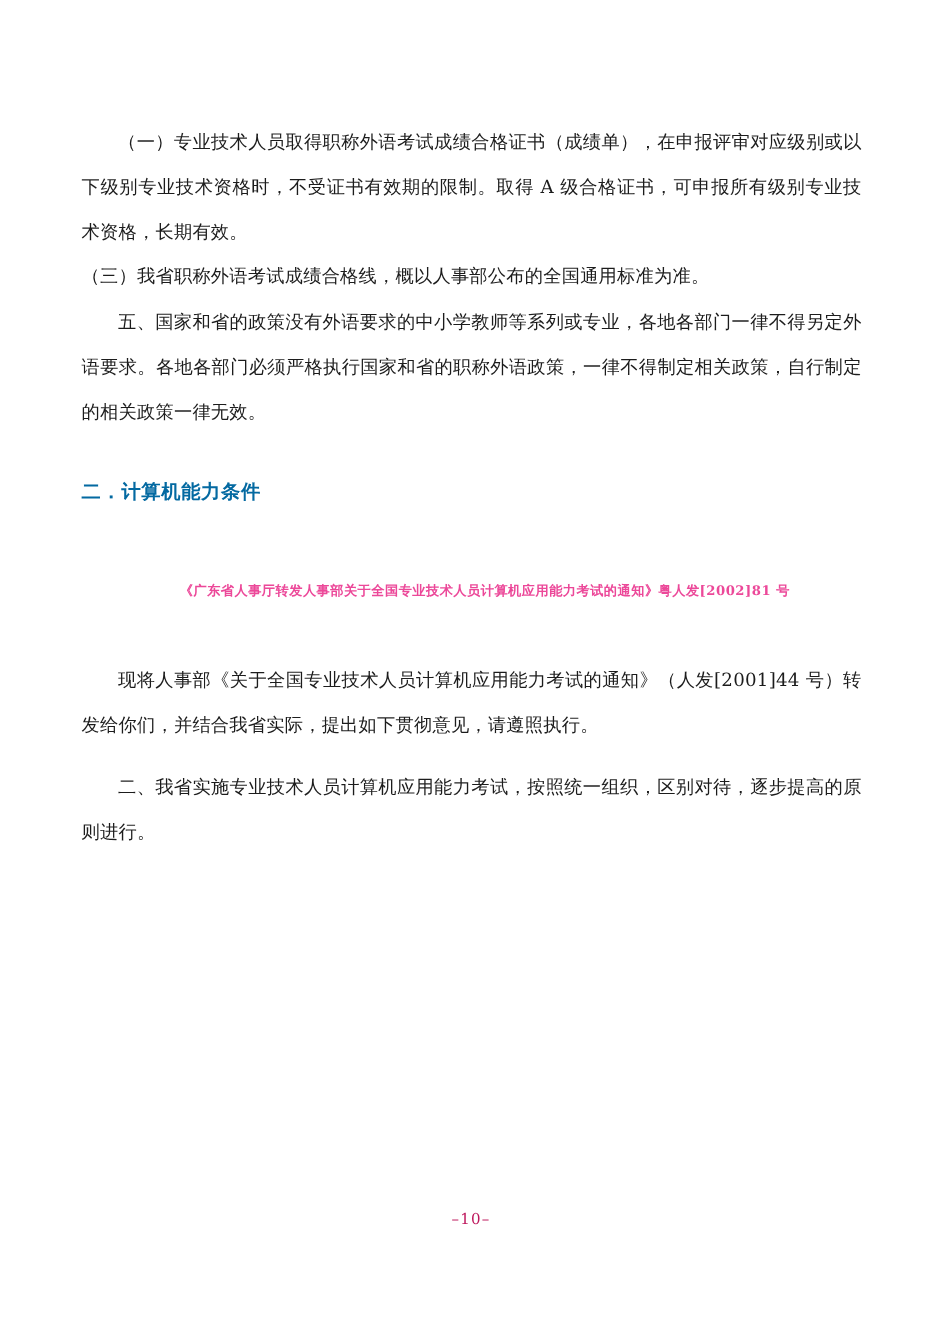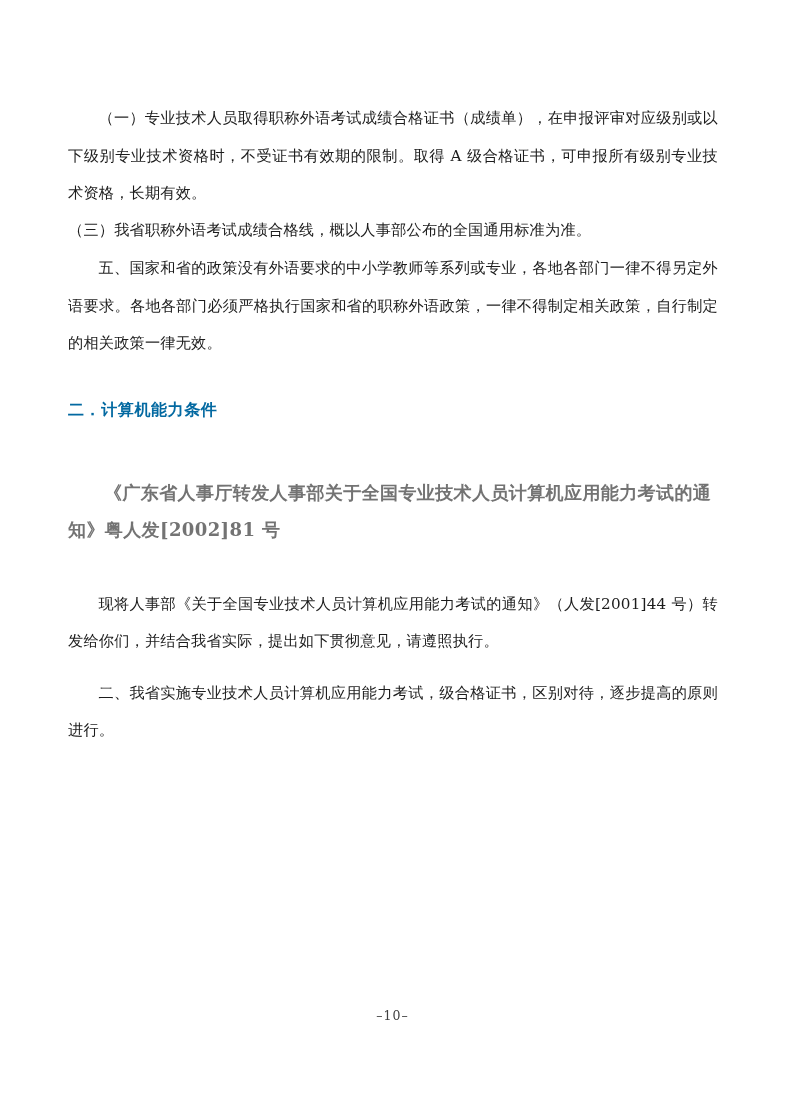--- a/index.html
+++ b/index.html
@@ -41,40 +41,41 @@
   .heading {
     margin: 0;
     font-size: 16px;
     line-height: 37px;
     font-weight: bold;
     letter-spacing: 0.6px;
     color: #0369a1;
   }
   .heading-sub {
     margin: 0;
-    font-size: 18px;
+    font-size: 11px;
     line-height: 37px;
     font-weight: bold;
     text-indent: 2em;
     letter-spacing: 0.4px;
-    color: #737373;
+    color: #ec4899;
+    text-align: center;
   }
   .gap-sm { height: 14px; }
   .gap-md { height: 28px; }
   .gap-lg { height: 38px; }
   .gap-xl { height: 46px; }
   .footer {
     position: absolute;
     left: 0;
     top: 1008px;
     width: 785px;
     text-align: center;
     font-size: 12.5px;
     letter-spacing: 1px;
-    color: #404040;
+    color: #be185d;
     font-family: "DejaVu Serif", "Liberation Serif", serif;
   }
 </style>
 </head>
 <body>
 
 <div class="page">
   <div class="content">
 
     <p class="indent">（一）专业技术人员取得职称外语考试成绩合格证书（成绩单），在申报评审对应级别或以下级别专业技术资格时，不受证书有效期的限制。取得 A 级合格证书，可申报所有级别专业技术资格，长期有效。</p>
@@ -92,18 +93,18 @@
 
     <div class="heading-sub">《广东省人事厅转发人事部关于全国专业技术人员计算机应用能力考试的通知》粤人发[2002]81 号</div>
 
     <div class="gap-lg"></div>
 
     <p class="indent">现将人事部《关于全国专业技术人员计算机应用能力考试的通知》（人发[2001]44 号）转发给你们，并结合我省实际，提出如下贯彻意见，请遵照执行。</p>
 
 
     <div class="gap-sm"></div>
 
-    <p class="indent">二、我省实施专业技术人员计算机应用能力考试，级合格证书，区别对待，逐步提高的原则进行。</p>
+    <p class="indent">二、我省实施专业技术人员计算机应用能力考试，按照统一组织，区别对待，逐步提高的原则进行。</p>
 
   </div>
 
   <div class="footer">–10–</div>
 </div>
 
 </body></html>

